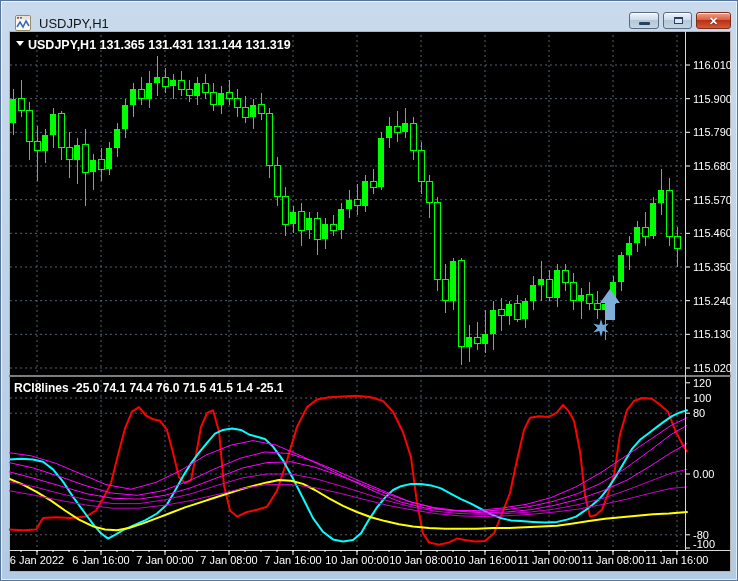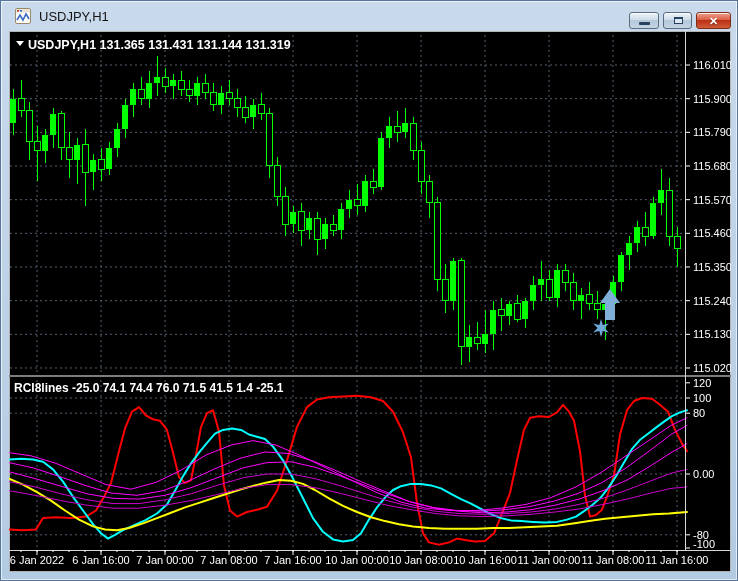--- a/index.html
+++ b/index.html
@@ -1,20 +1,20 @@
 <!DOCTYPE html>
 <html><head>
 <meta charset="utf-8">
 <style>
   html,body{margin:0;padding:0;background:#e8e8e8;}
   body{width:738px;height:581px;position:relative;font-family:"Liberation Sans",sans-serif;-webkit-font-smoothing:antialiased;}
   .window{position:absolute;left:0;top:0;width:738px;height:581px;box-sizing:border-box;
     background:linear-gradient(#c9daec,#b3cbe2);border:1px solid #56759a;
     box-shadow:inset 0 0 0 1px rgba(255,255,255,.65);}
-  .titlebar{position:absolute;left:0;top:0;width:100%;height:30px;display:flex;align-items:center;}
+  .titlebar{position:absolute;left:0;top:0;width:100%;height:30px;display:flex;align-items:flex-end;}
   .title-icon{width:16px;height:16px;margin-left:14px;margin-right:8px;}
   .title-text{font-size:13px;color:#141414;}
   .caption-btn{position:absolute;top:11px;height:17px;box-sizing:border-box;border:1px solid #5a6b7f;border-radius:3px;
     background:linear-gradient(#eef4fa 0%,#cfdcea 45%,#b4c8da 50%,#c4d5e4 100%);
     box-shadow:inset 0 1px 0 rgba(255,255,255,.8);cursor:default;}
   .btn-min{left:628px;width:30px;}
   .btn-max{left:662px;width:29px;}
   .btn-close{left:695px;width:35px;background:linear-gradient(#efa08e 0%,#d95f44 45%,#bb3013 50%,#cf5b3a 100%);border-color:#7c2d17;}
   .glyph-min{position:absolute;left:50%;top:9px;width:11px;height:3px;margin-left:-5px;background:#27415f;border-radius:1px;}
   .glyph-max{position:absolute;left:50%;top:4px;width:9px;height:7px;margin-left:-4px;box-sizing:border-box;border:1px solid #27415f;border-top-width:2px;background:#dbe7f2;}

